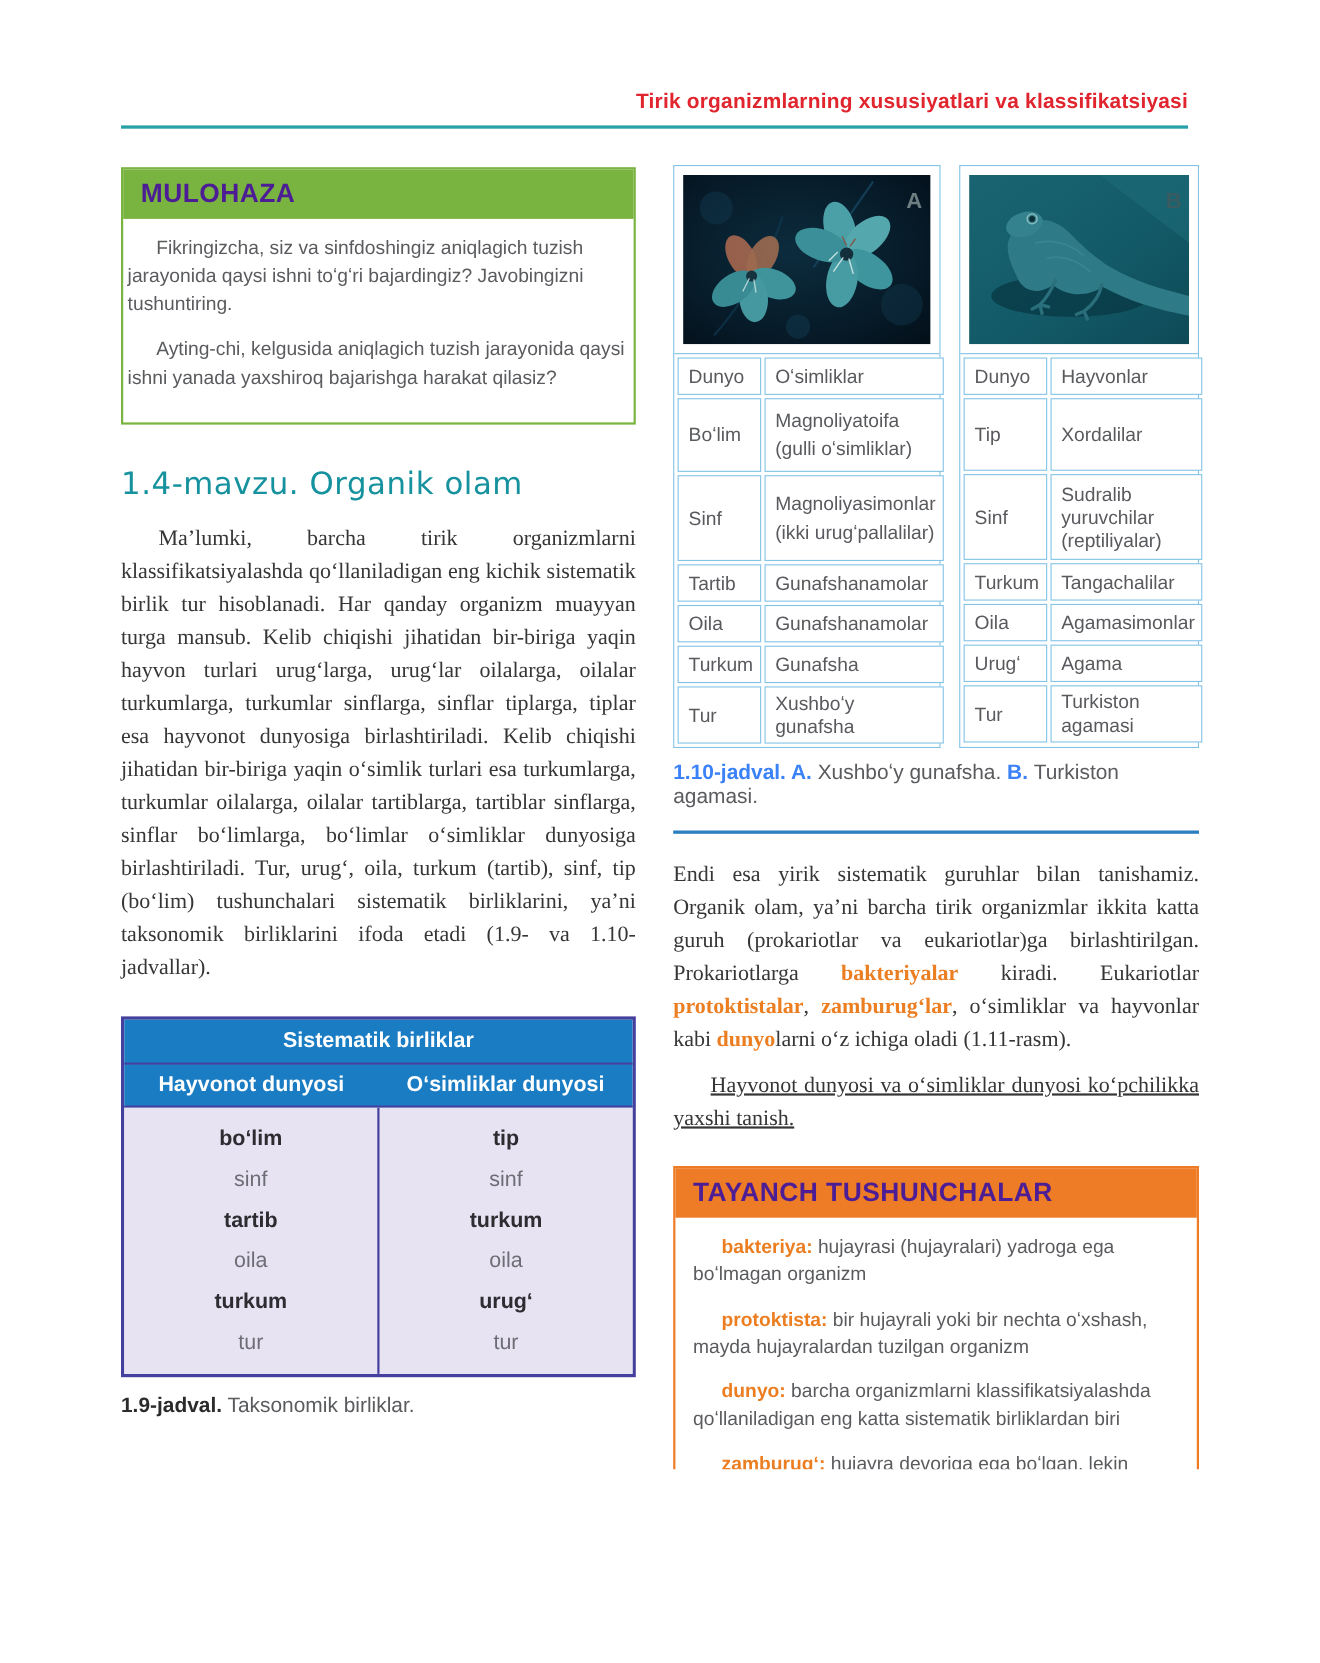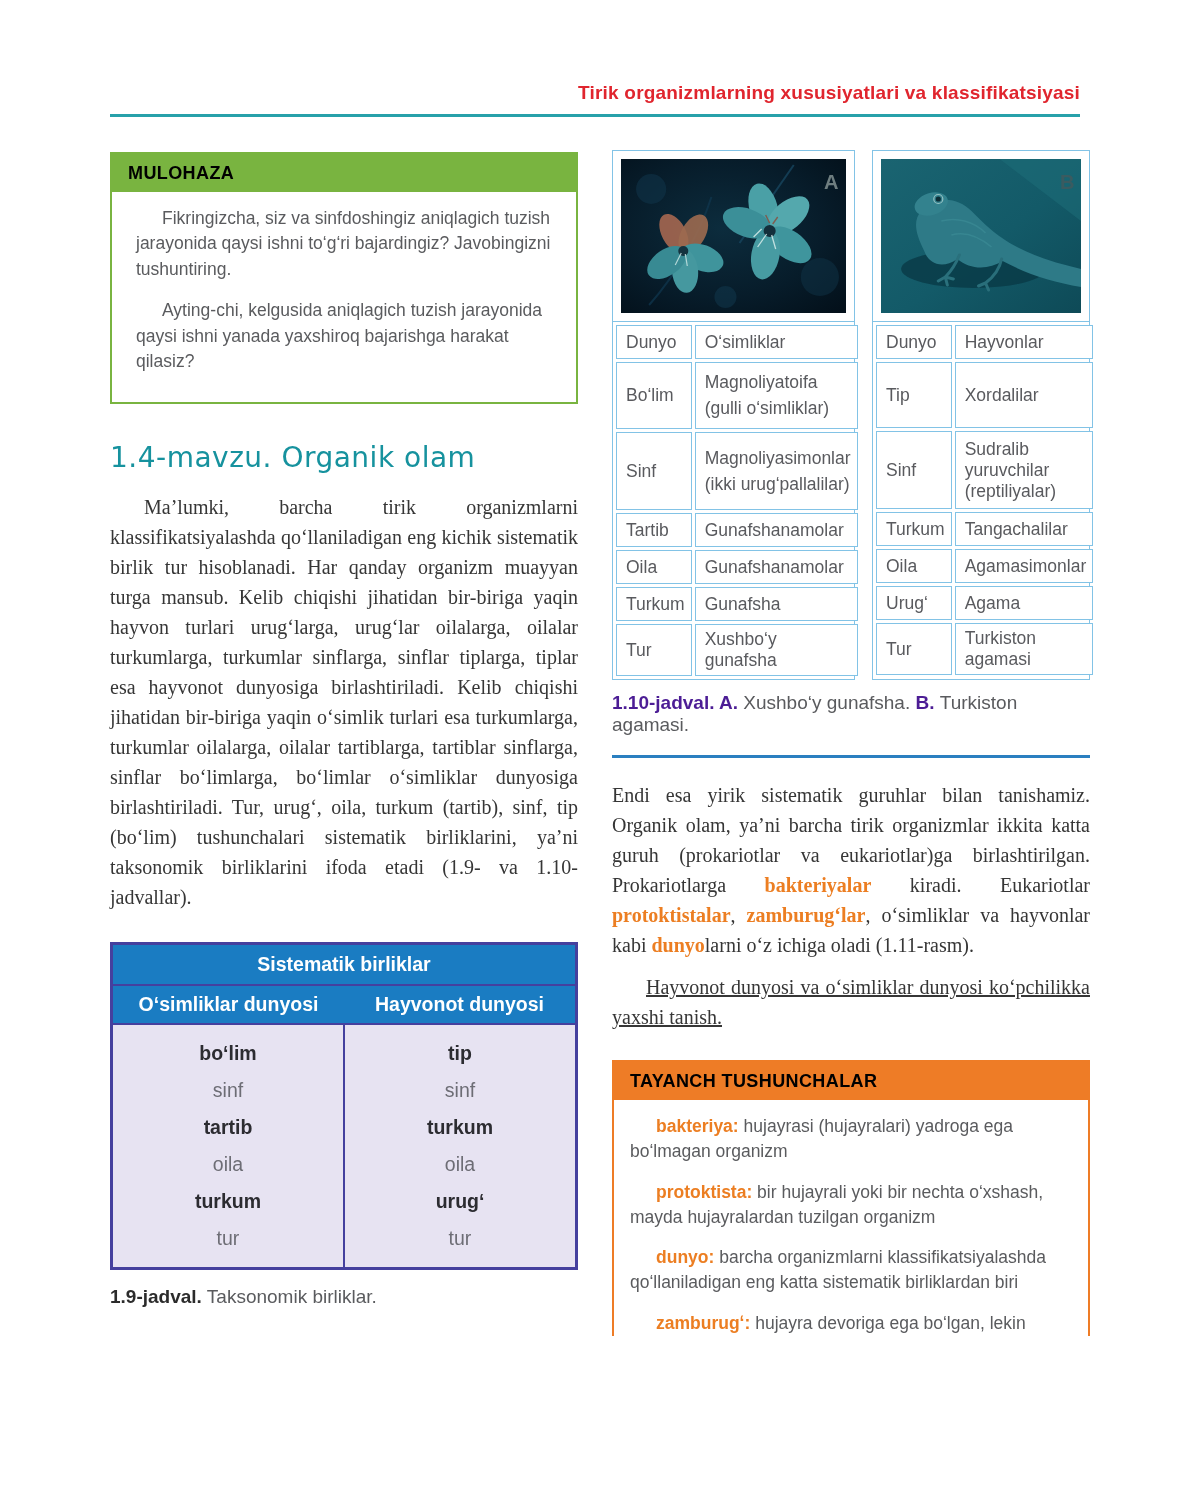--- a/index.html
+++ b/index.html
@@ -16,24 +16,24 @@
   }
   .head-rule { position:absolute; top:114px; left:110px; width:970px; height:3px; background:#28a1aa; }
 
   
   .col-left  { position:absolute; left:110px; top:152px; width:468px; }
   .col-right { position:absolute; left:612px; top:150px; width:478px; }
 
   
   .callout { border:2px solid #79b440; background:#fff; }
   .callout-head {
-    background:#79b440; color:#000000; font-weight:700; font-size:18px;
+    background:#79b440; color:#4c1d95; font-weight:700; font-size:24px;
     padding:9px 16px 8px; letter-spacing:.4px;
   }
-  .callout-body { padding:14px 24px 12px; color:#5a5b5e; font-size:17.5px; line-height:1.45; }
+  .callout-body { padding:14px 4px 12px; color:#5a5b5e; font-size:17.5px; line-height:1.45; }
   .callout-body p { margin:0 0 16px; text-indent:26px; }
   .callout.orange { border-color:#ee7c26; }
   .callout-head.orange { background:#ee7c26; }
 
   
   .section-title {
     margin:36px 0 0; color:#16929e; font-size:28px; line-height:1.28;
     font-weight:500; font-family:"DejaVu Sans", sans-serif; letter-spacing:.5px;
   }
 
@@ -75,21 +75,21 @@
   table.spec td {
     border:1.5px solid #82c3e6; color:#595a5e; font-size:17.5px;
     padding:4px 6px 4px 9px; vertical-align:middle; background:#fff;
   }
   td.lab-a { width:78px; }
   td.lab-b { width:72px; }
   tr.h1 { height:34px; } tr.h2 { height:66px; } tr.h3 { height:78px; } tr.h4 { height:44px; }
   .twoLine div { margin:5px 0; }
 
   .fig-caption { margin-top:12px; font-size:19px; color:#5a5b5e; }
-  .fig-caption b { color:#4c1d95; }
+  .fig-caption b { color:#3b82f6; }
   .fig-rule { margin-top:9px; height:3px; background:#2a7fc0; }
 
   .rp { margin-top:22px; }
   .rp2 { margin-top:12px;text-decoration:underline; }
 
   .keybox { margin-top:28px; }
   .keybox .callout-body { padding:14px 16px 18px; }
   .tt-entry { margin:0 0 14px; line-height:1.42; }
   .tt-entry:last-child { margin-bottom:6px; }
   .tt-term { color:#ec7e22; font-weight:700; }
@@ -119,22 +119,22 @@
       </div>
     </section>
 
     <h1 class="section-title">1.4-mavzu. Organik olam</h1>
 
     <p class="body-text indent">Maʼlumki, barcha tirik organizmlarni klassifikatsiyalashda qoʻllaniladigan eng kichik sistematik birlik tur hisoblanadi. Har qanday organizm muayyan turga mansub. Kelib chiqishi jihatidan bir-biriga yaqin hayvon turlari urugʻlarga, urugʻlar oilalarga, oilalar turkumlarga, turkumlar sinflarga, sinflar tiplarga, tiplar esa hayvonot dunyosiga birlashtiriladi. Kelib chiqishi jihatidan bir-biriga yaqin oʻsimlik turlari esa turkumlarga, turkumlar oilalarga, oilalar tartiblarga, tartiblar sinflarga, sinflar boʻlimlarga, boʻlimlar oʻsimliklar dunyosiga birlashtiriladi. Tur, urugʻ, oila, turkum (tartib), sinf, tip (boʻlim) tushunchalari sistematik birliklarini, yaʼni taksonomik birliklarini ifoda etadi (1.9- va 1.10-jadvallar).</p>
 
     <div class="taxtable">
       <div class="taxtable-title">Sistematik birliklar</div>
       <div class="taxtable-cols">
+        <div>Hayvonot dunyosi</div>
         <div>Oʻsimliklar dunyosi</div>
-        <div>Hayvonot dunyosi</div>
       </div>
       <div class="taxtable-body">
         <div class="taxcol">
           <div class="taxrow bold">boʻlim</div>
           <div class="taxrow reg">sinf</div>
           <div class="taxrow bold">tartib</div>
           <div class="taxrow reg">oila</div>
           <div class="taxrow bold">turkum</div>
           <div class="taxrow reg">tur</div>
         </div>

